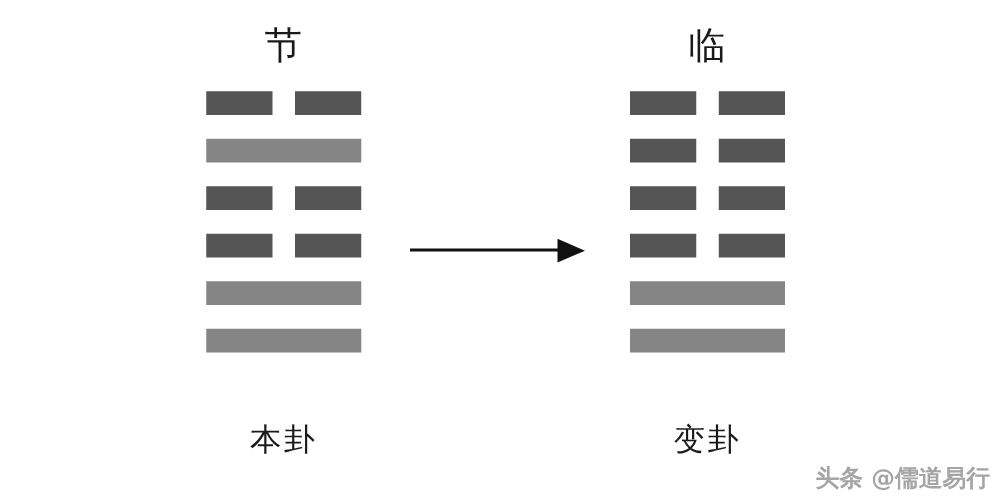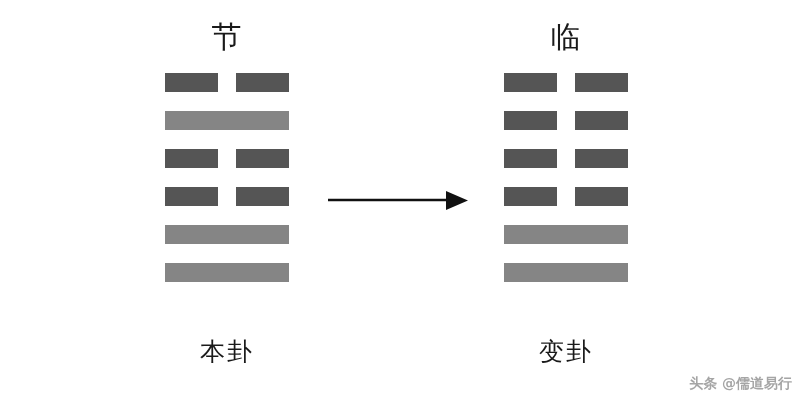--- a/index.html
+++ b/index.html
@@ -85,21 +85,21 @@
     letter-spacing: 2px;
   }
   .caption.left  { left: 122px; top: 336px; }
   .caption.right { left: 461px; top: 336px; }
 
   
   .watermark {
     position: absolute;
     right: 8px;
     bottom: 4px;
-    font-size: 14px;
+    font-size: 19px;
     line-height: 26px;
     color: #8c8c8c;
     font-weight: bold;
     letter-spacing: 0px;
     white-space: nowrap;
     opacity: 0.78;
   }
 </style>
 </head>
 <body>

